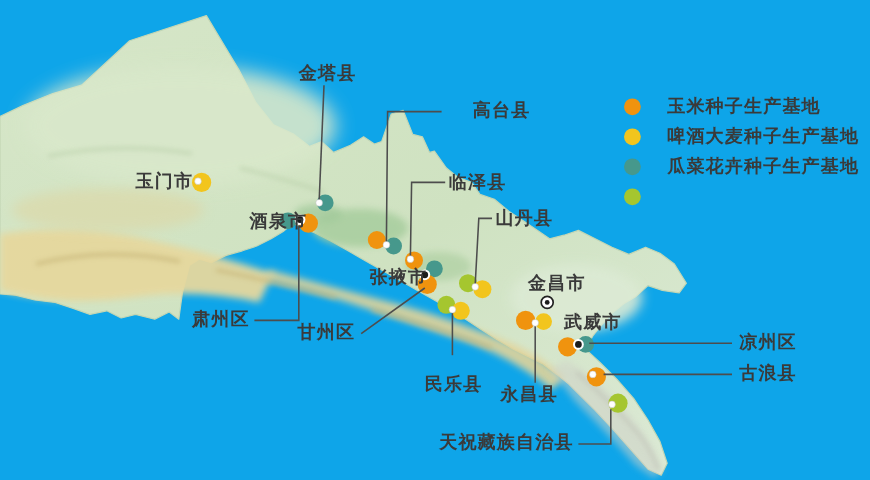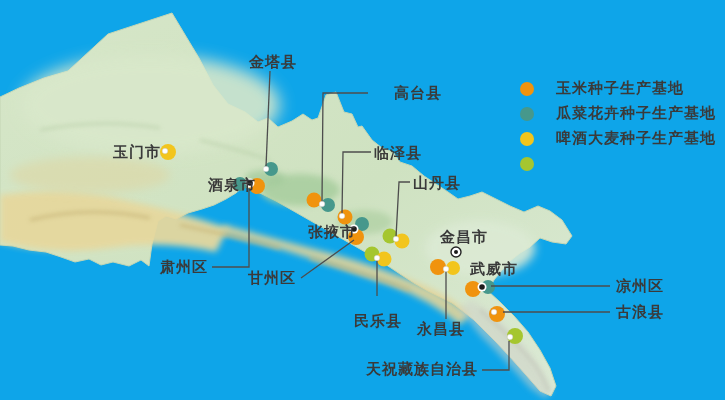--- a/index.html
+++ b/index.html
@@ -167,25 +167,25 @@
   <div class="map-label" style="left:616px;top:278px">凉州区</div>
   <div class="map-label" style="left:616px;top:304px">古浪县</div>
   <div class="map-label" style="left:366px;top:361px">天祝藏族自治县</div>
 
   <div id="legend">
     <div class="legend-row">
       <span class="legend-dot" style="background-color: rgb(240, 147, 14);"></span>
       <span class="legend-label">玉米种子生产基地</span>
     </div>
     <div class="legend-row">
+      <span class="legend-dot" style="background-color: rgb(242, 197, 29);"></span>
+      <span class="legend-label">啤酒大麦种子生产基地</span>
+    </div>
+    <div class="legend-row">
       <span class="legend-dot" style="background-color: rgb(70, 152, 140);"></span>
       <span class="legend-label">瓜菜花卉种子生产基地</span>
-    </div>
-    <div class="legend-row">
-      <span class="legend-dot" style="background-color: rgb(242, 197, 29);"></span>
-      <span class="legend-label">啤酒大麦种子生产基地</span>
     </div>
     <div class="legend-row">
       <span class="legend-dot" style="background-color: rgb(165, 198, 47);"></span>
     </div>
   </div>
 
 </div>
 
 </body></html>

